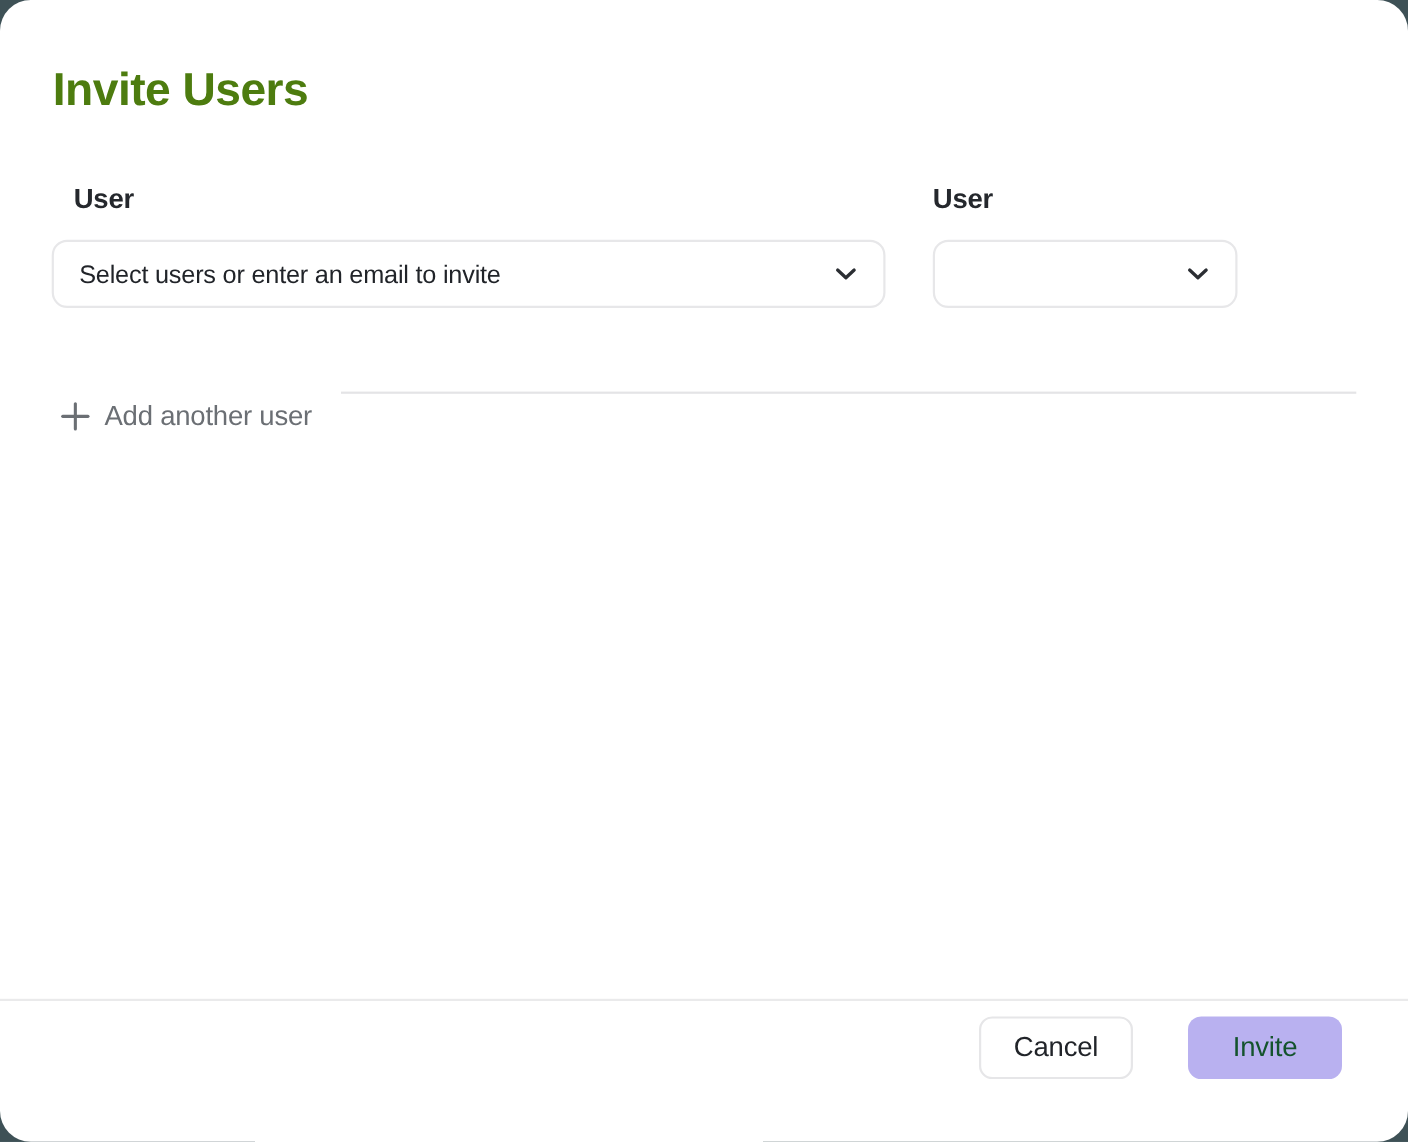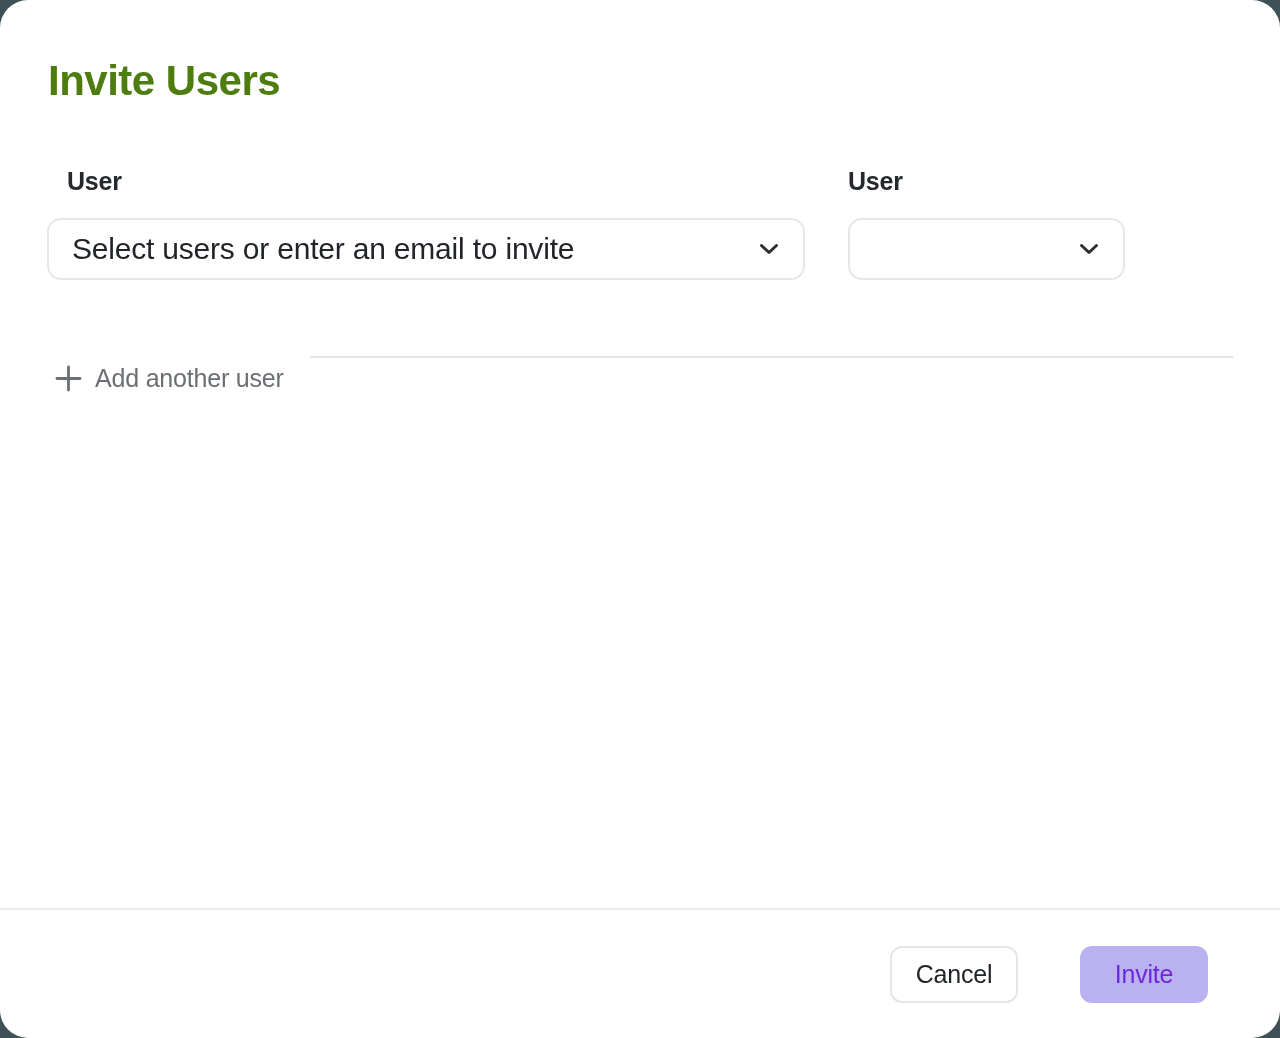--- a/index.html
+++ b/index.html
@@ -31,21 +31,21 @@
     position: absolute; top: 218px; height: 62px;
     border: 2px solid #e7e7e9; border-radius: 14px;
     background: #ffffff;
     display: flex; align-items: center;
     padding: 0 24px 0 23px;
     cursor: pointer;
   }
   .user-select { left: 47px; width: 758px; }
   .role-select { left: 848px; width: 277px; }
   .select-text {
-    font-size: 30px; color: #212429; letter-spacing: -0.2px;
+    font-size: 23px; color: #212429; letter-spacing: -0.2px;
     flex: 1 1 auto;
     white-space: nowrap; overflow: hidden;
   }
   .chevron { flex: 0 0 auto; display: flex; align-items: center; }
   .add-row {
     position: absolute; left: 47px; right: 47px; top: 318px;
     display: flex; align-items: center;
   }
   .add-user-btn {
     display: inline-flex; align-items: center; gap: 13px;
@@ -57,36 +57,36 @@
   }
   .add-divider {
     flex: 1 1 auto; height: 2px; background: #e4e4e6;
     margin-left: 26px;
   }
   .footer-divider {
     position: absolute; left: 0; top: 908px; width: 100%; height: 2px;
     background: #eaeaeb;
   }
   .btn {
-    position: absolute; top: 946px; height: 57px; width: 128px;
+    position: absolute; top: 924px; height: 57px; width: 140px;
     border-radius: 12px;
     font-family: "Liberation Sans", sans-serif;
     font-size: 25px; letter-spacing: -0.2px;
     display: flex; align-items: center; justify-content: center;
     cursor: pointer;
   }
   .cancel-btn {
     left: 890px;
     background: #ffffff; border: 2px solid #e6e6e8;
     color: #212429; font-weight: 500;
   }
   .invite-btn {
     left: 1080px;
     background: #b9b1f0; border: none;
-    color: #6d28d9; font-weight: 500;
+    color: #14532d; font-weight: 500;
     cursor: default;
   }
 </style>
 </head>
 <body>
 
 <div class="modal">
 
   <h1 class="title">Invite Users</h1>
 

